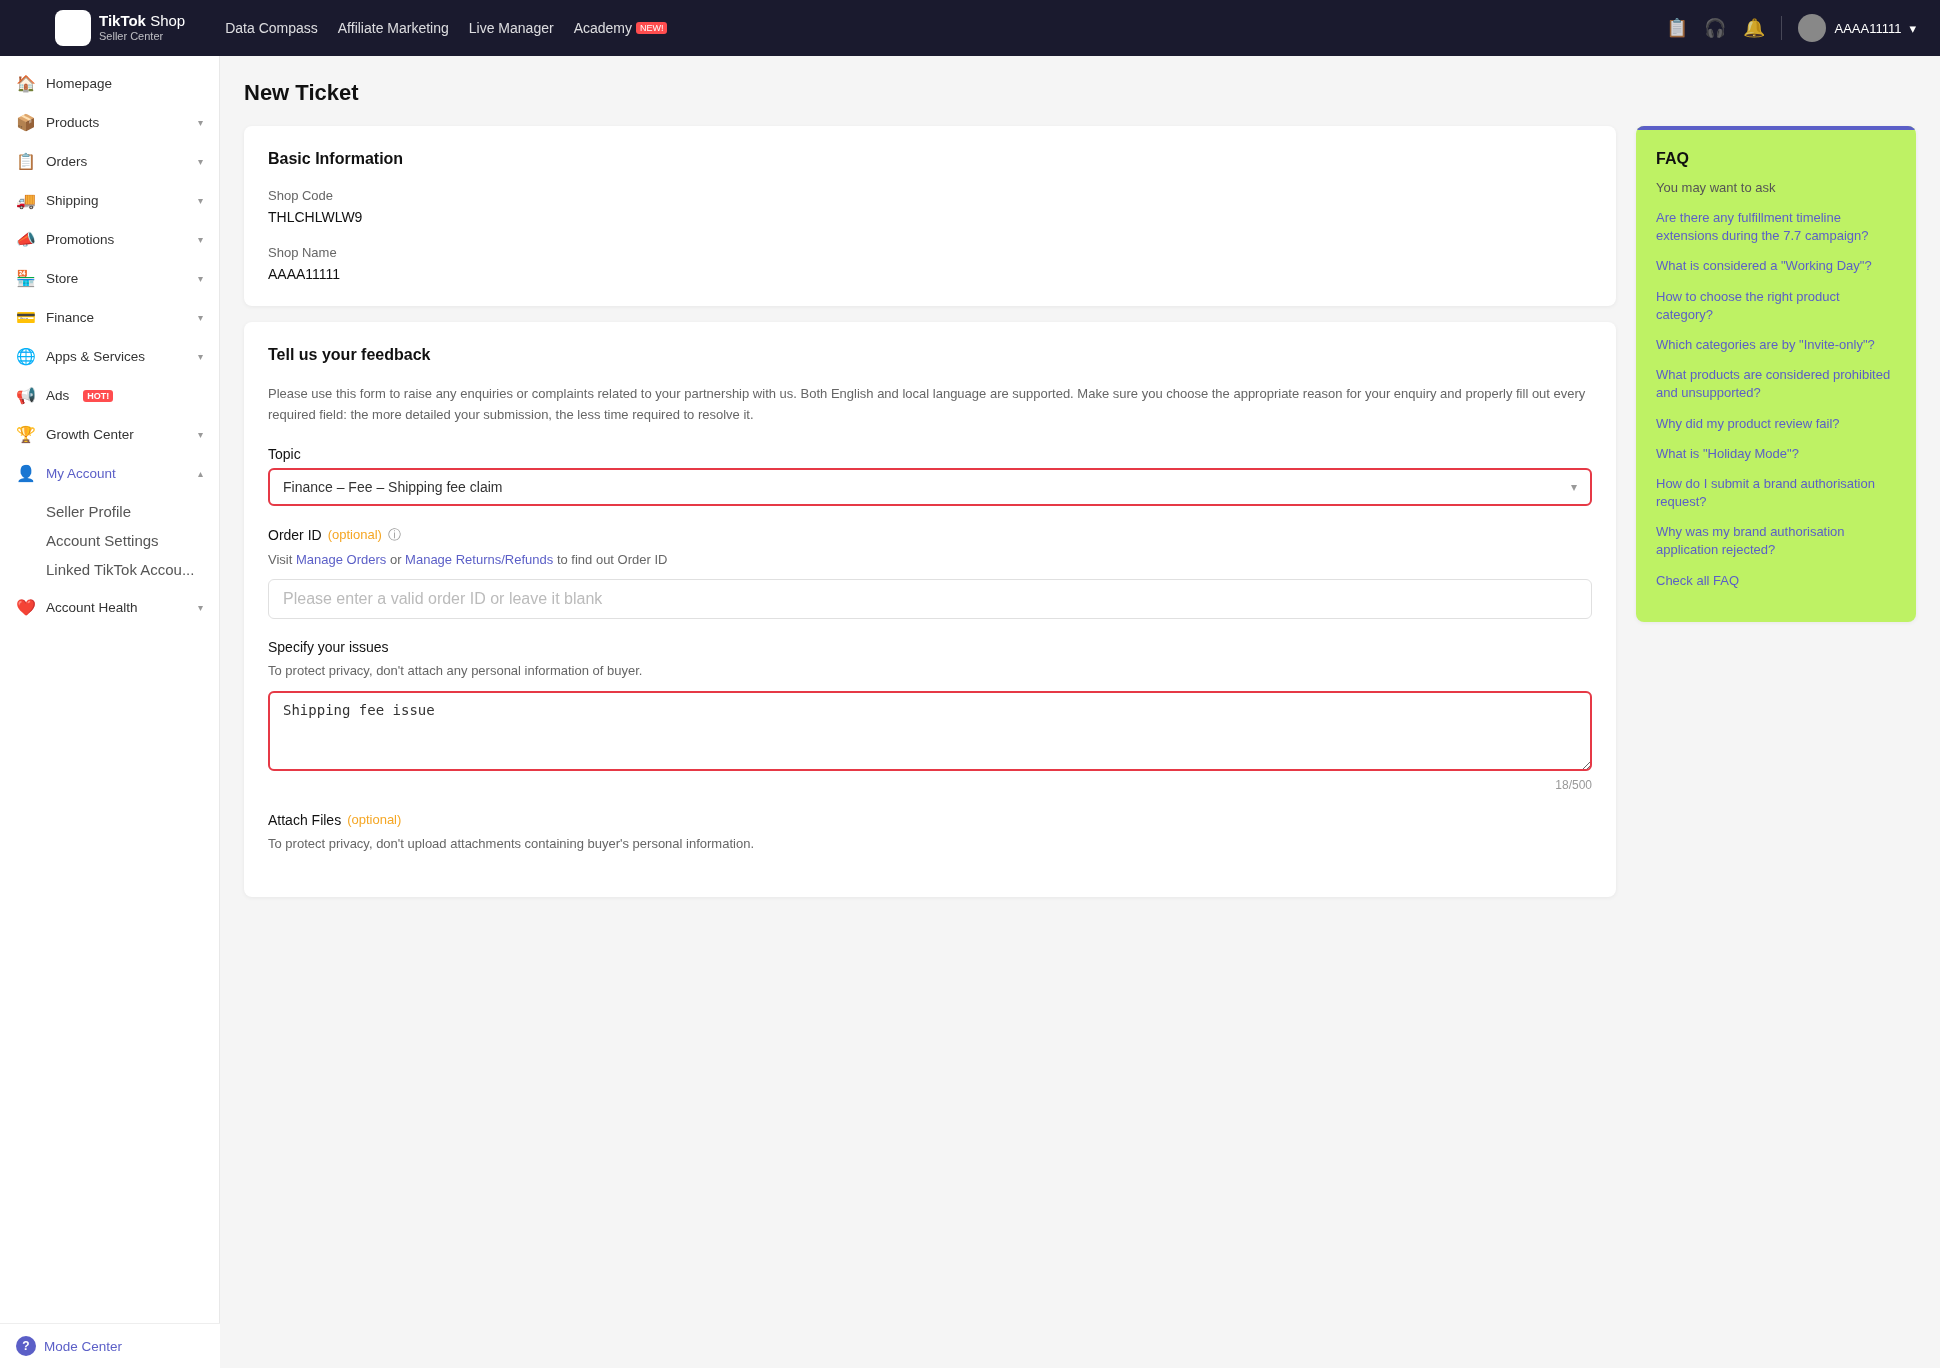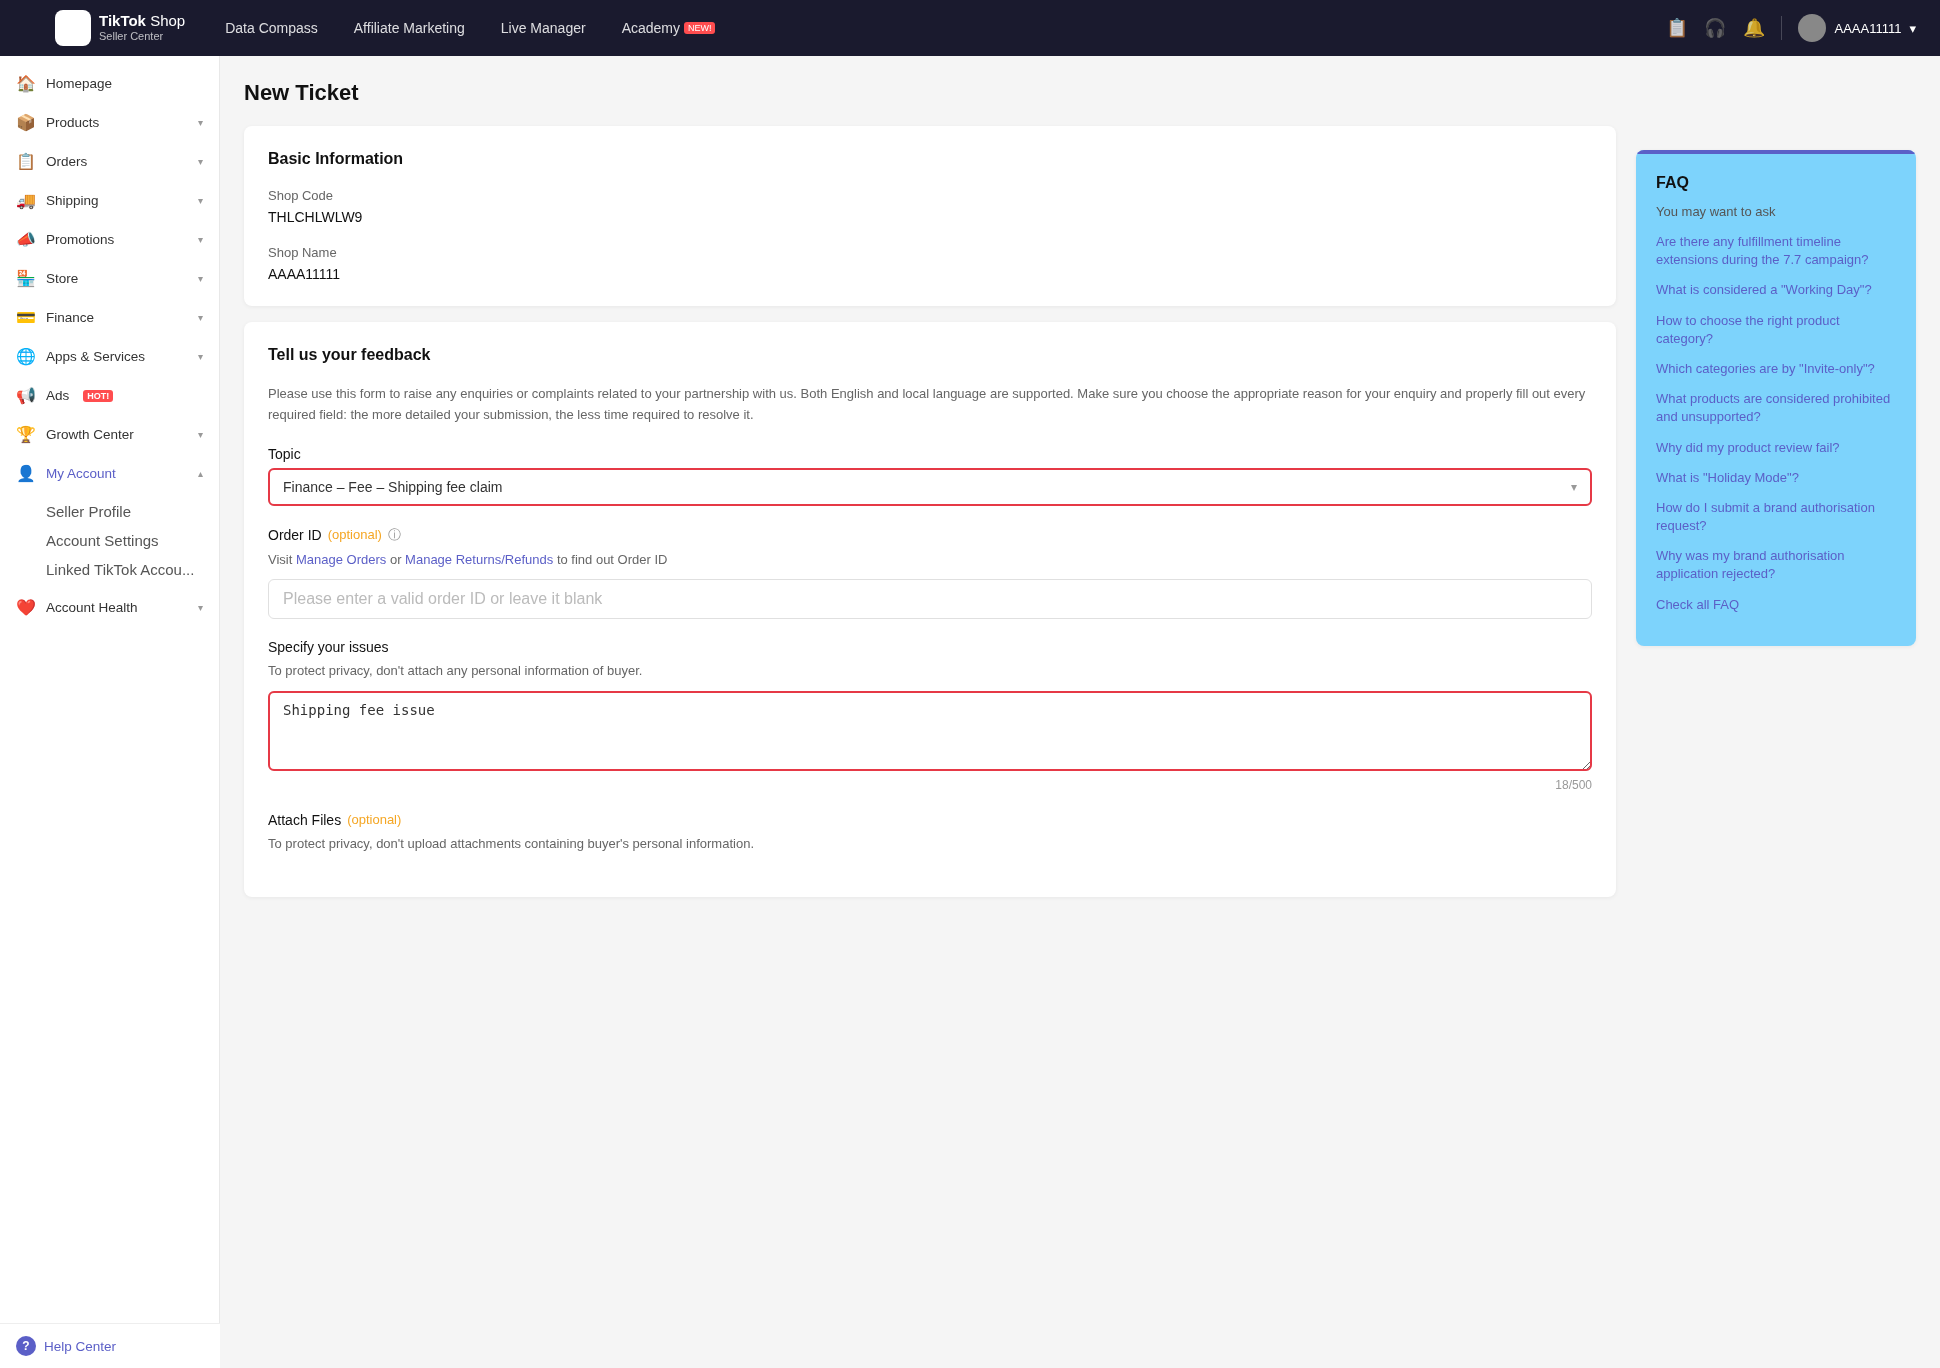--- a/index.html
+++ b/index.html
@@ -26,21 +26,21 @@
     .logo-icon {
       width: 36px;
       height: 36px;
       background: white;
       border-radius: 8px;
       display: flex; align-items: center; justify-content: center;
       font-weight: bold; font-size: 14px; color: #1a1a2e;
     }
     .logo-text { color: white; font-size: 15px; line-height: 1.2; }
     .logo-text .shop { font-weight: bold; }
-    .nav-links { display: flex; gap: 36px; flex: 1; }
+    .nav-links { display: flex; gap: 20px; flex: 1; }
     .nav-link {
       color: rgba(255,255,255,0.85);
       text-decoration: none;
       font-size: 14px;
       cursor: pointer;
       display: flex; align-items: center; gap: 4px;
     }
     .nav-link .badge-new {
       background: #ff4d4f; color: white; font-size: 9px; padding: 1px 4px; border-radius: 3px; font-weight: normal;
     }
@@ -149,25 +149,24 @@
       background: white;
       min-height: 80px;
       resize: vertical;
       outline: 2px solid #e63946;
       outline-offset: -2px;
     }
     .char-count { text-align: right; font-size: 12px; color: #999; margin-top: 4px; }
 
     
     .faq-card {
-      background: #7dd3fc;
+      background: #bef264;
       border-radius: 8px;
       box-shadow: 0 1px 4px rgba(0,0,0,0.06);
       overflow: hidden;
-      margin-top: 24px;
     }
     .faq-top-bar { height: 4px; background: #5b5fc7; }
     .faq-content { padding: 20px; }
     .faq-title { font-size: 16px; font-weight: 600; margin-bottom: 12px; color: #111; }
     .faq-subtitle { font-size: 13px; color: #555; margin-bottom: 14px; }
     .faq-link { display: block; color: #5b5fc7; font-size: 13px; margin-bottom: 12px; text-decoration: none; line-height: 1.4; cursor: pointer; }
     .check-all { color: #5b5fc7; font-size: 13px; cursor: pointer; margin-top: 4px; }
 
     
     .feedback-desc {
@@ -304,21 +303,21 @@
       <div class="item-left">
         <span class="sidebar-icon">❤️</span>
         <span>Account Health</span>
       </div>
       <span class="chevron">▾</span>
     </div>
     <div style="height: 60px;"></div>
     <div class="sidebar-footer">
       <div class="help-center-btn">
         <span style="background:#5b5fc7;color:white;border-radius:50%;width:20px;height:20px;display:flex;align-items:center;justify-content:center;font-size:12px;font-weight:bold;">?</span>
-        <span>Help Center</span>
+        <span>Mode Center</span>
       </div>
     </div>
   </aside>
 
   <main class="main-content">
     <h1 class="page-title">New Ticket</h1>
 
     <div class="content-area">
 
       <div class="form-area">

